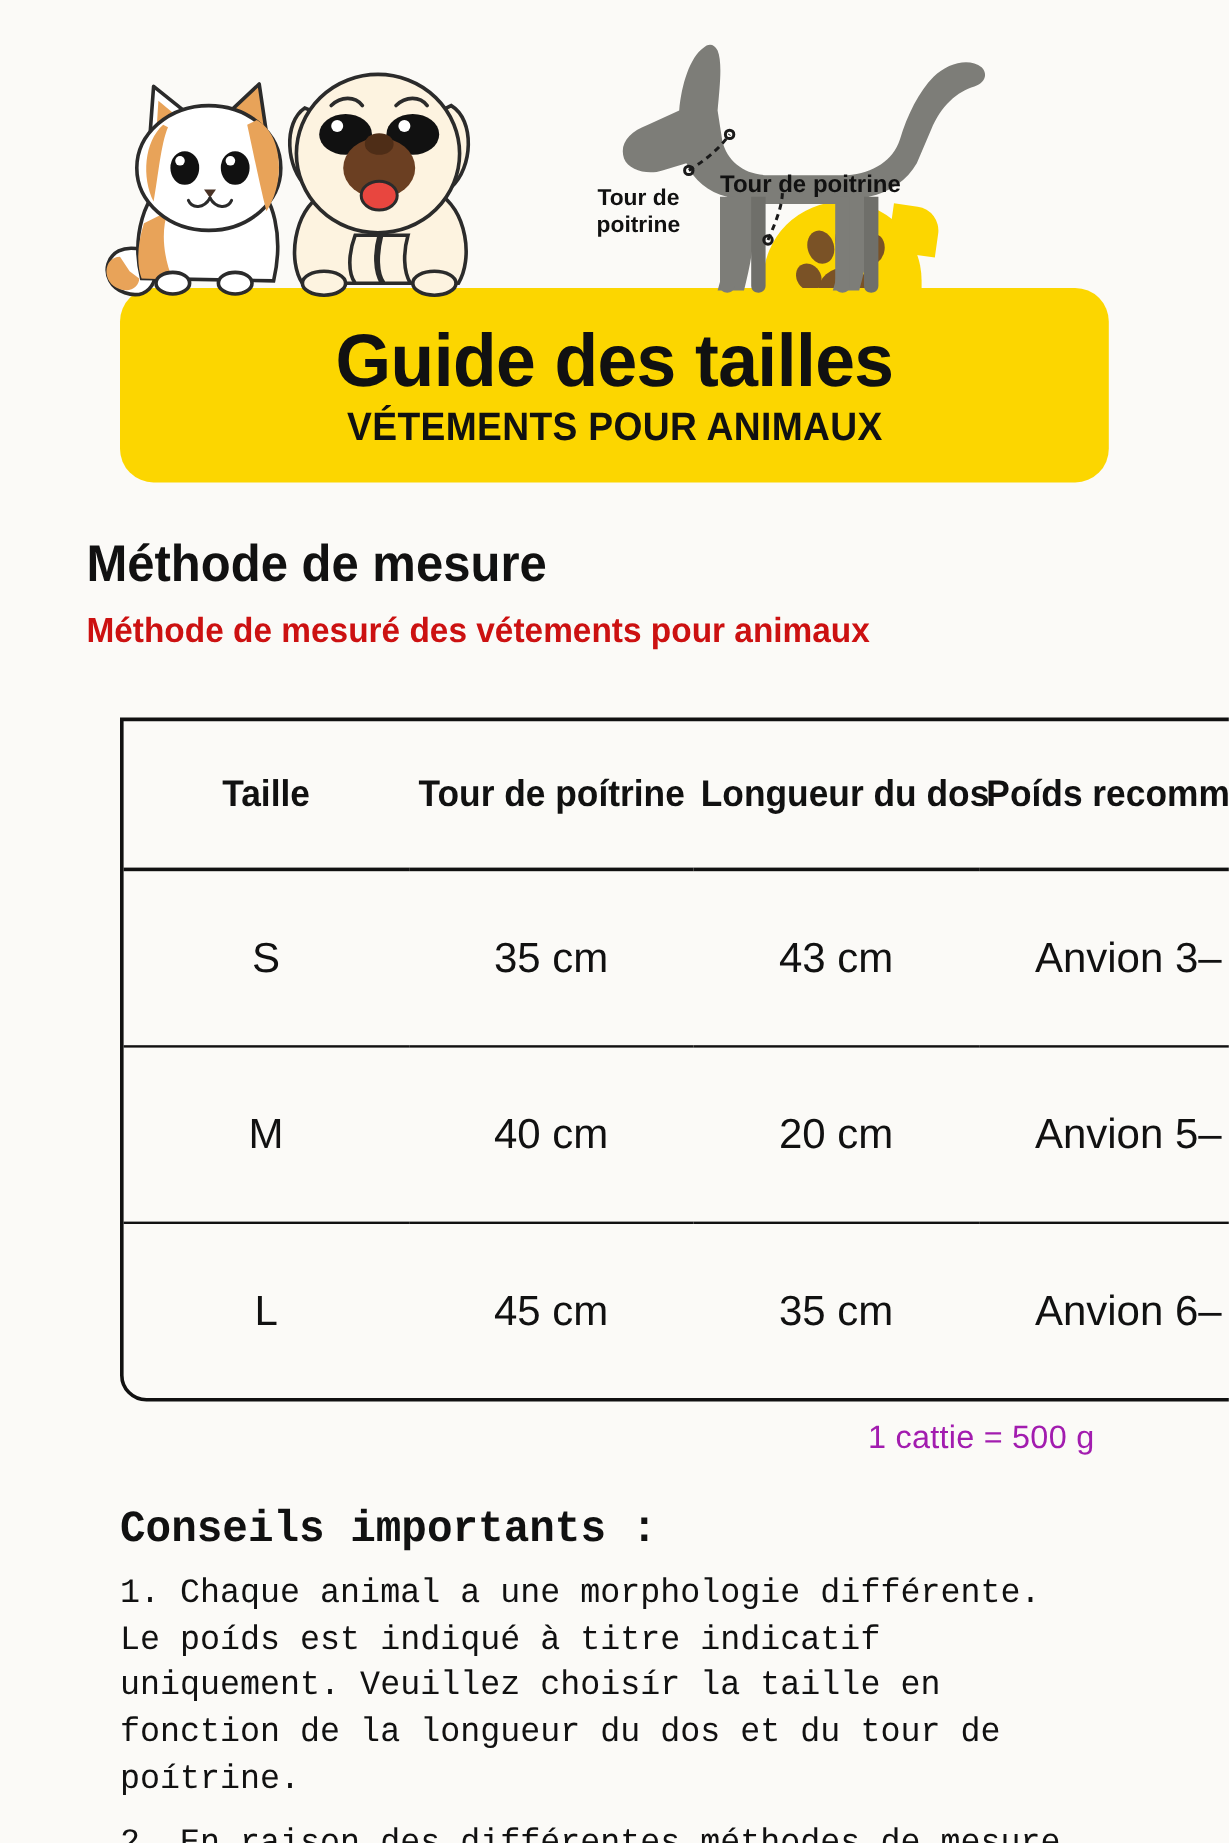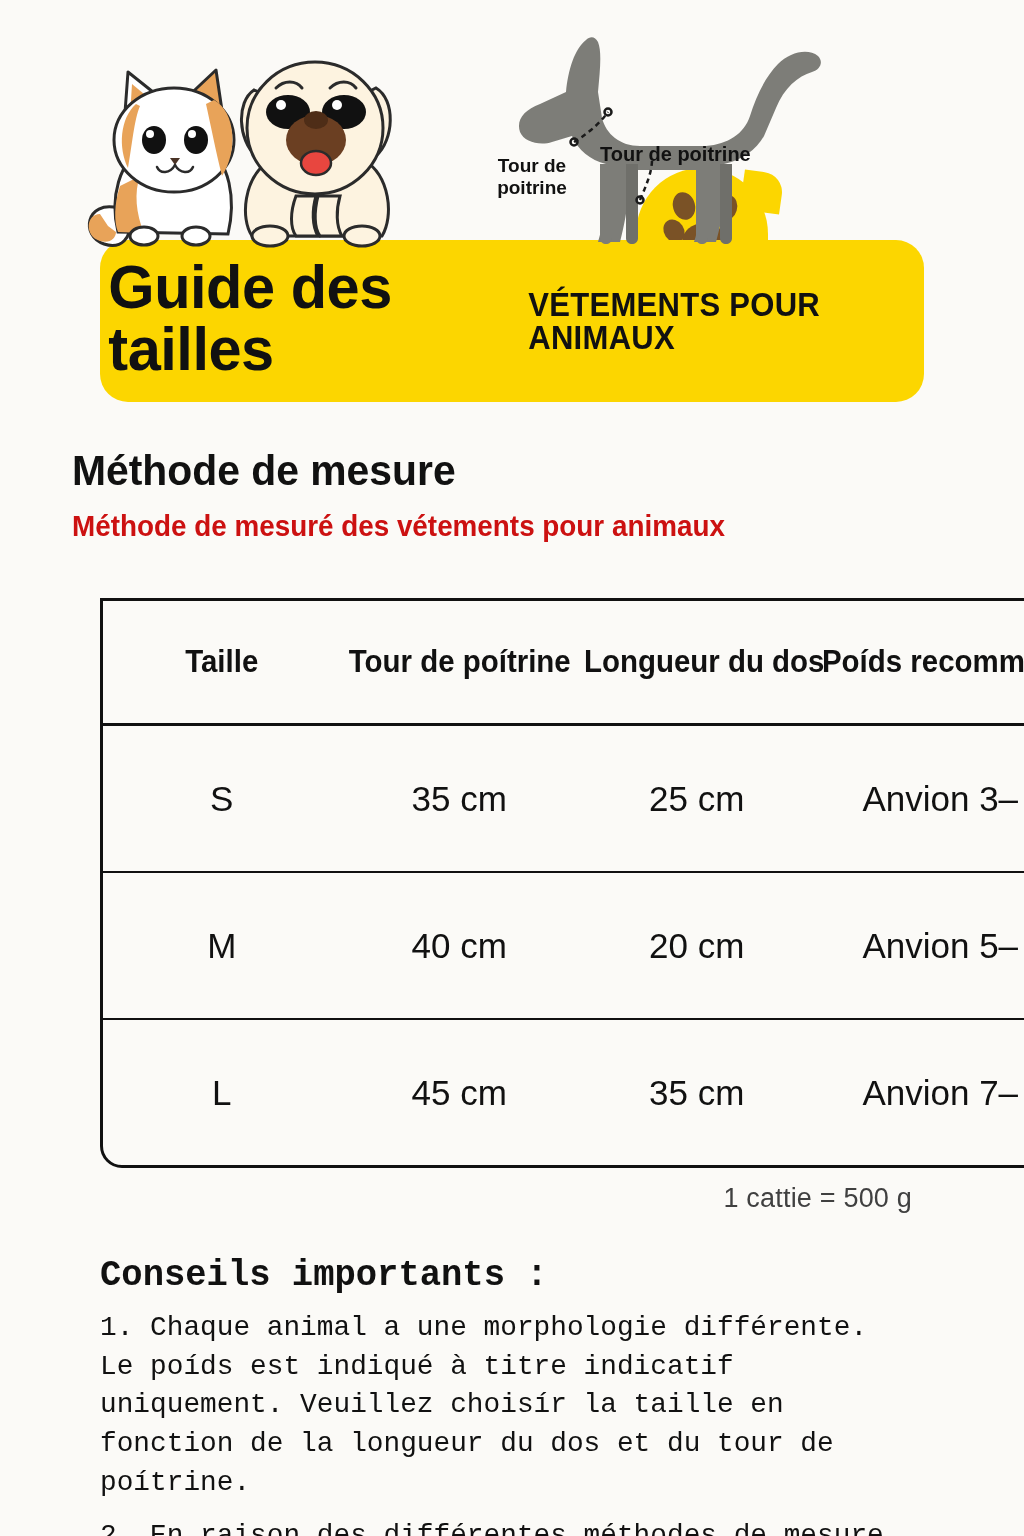--- a/index.html
+++ b/index.html
@@ -56,21 +56,21 @@
   .banner {
     position: absolute;
     left: 100px;
     top: 240px;
     width: 824px;
     height: 162px;
     background: #fcd600;
     border-radius: 28px;
     z-index: 2;
     display: flex;
-    flex-direction: row;
+    flex-direction: column;
     align-items: center;
     justify-content: center;
   }
   .banner-title {
     font-size: 62px;
     font-weight: 700;
     color: #111;
     letter-spacing: -0.5px;
     line-height: 1;
     margin-bottom: 6px;
@@ -187,21 +187,21 @@
   td.weight-cell span {
     display: inline-block;
     transform: translateX(6px);
   }
 
   .cattie-note {
     position: absolute;
     right: 112px;
     top: 1183px;
     font-size: 27px;
-    color: #404040;
+    color: #a21caf;
     letter-spacing: 0.2px;
   }
 
   
   .tips {
     position: absolute;
     left: 100px;
     top: 1256px;
     width: 838px;
     font-family: Liberation Mono, monospace;
@@ -360,34 +360,34 @@
         <th class="col-size">Taille</th>
         <th class="col-chest">Tour de poítrine</th>
         <th class="col-back">Longueur du dos</th>
         <th class="col-weight">Poíds recommandé</th>
       </tr>
     </thead>
     <tbody>
       <tr>
         <td>S</td>
         <td>35 cm</td>
-        <td>25 cm</td>
+        <td>43 cm</td>
         <td class="weight-cell"><span>Anvion 3–</span></td>
       </tr>
       <tr>
         <td>M</td>
         <td>40 cm</td>
         <td>20 cm</td>
         <td class="weight-cell"><span>Anvion 5–</span></td>
       </tr>
       <tr>
         <td>L</td>
         <td>45 cm</td>
         <td>35 cm</td>
-        <td class="weight-cell"><span>Anvion 7–</span></td>
+        <td class="weight-cell"><span>Anvion 6–</span></td>
       </tr>
     </tbody>
   </table>
 </div>
 
 <div class="cattie-note">1 cattie = 500 g</div>
 
 <div class="tips">
   <h3 class="tips-title">Conseils importants :</h3>
   <p class="tip-item">1. Chaque animal a une morphologie différente. Le poíds est indiqué à titre indicatif uniquement. Veuillez choisír la taille en fonction de la longueur du dos et du tour de poítrine.</p>

